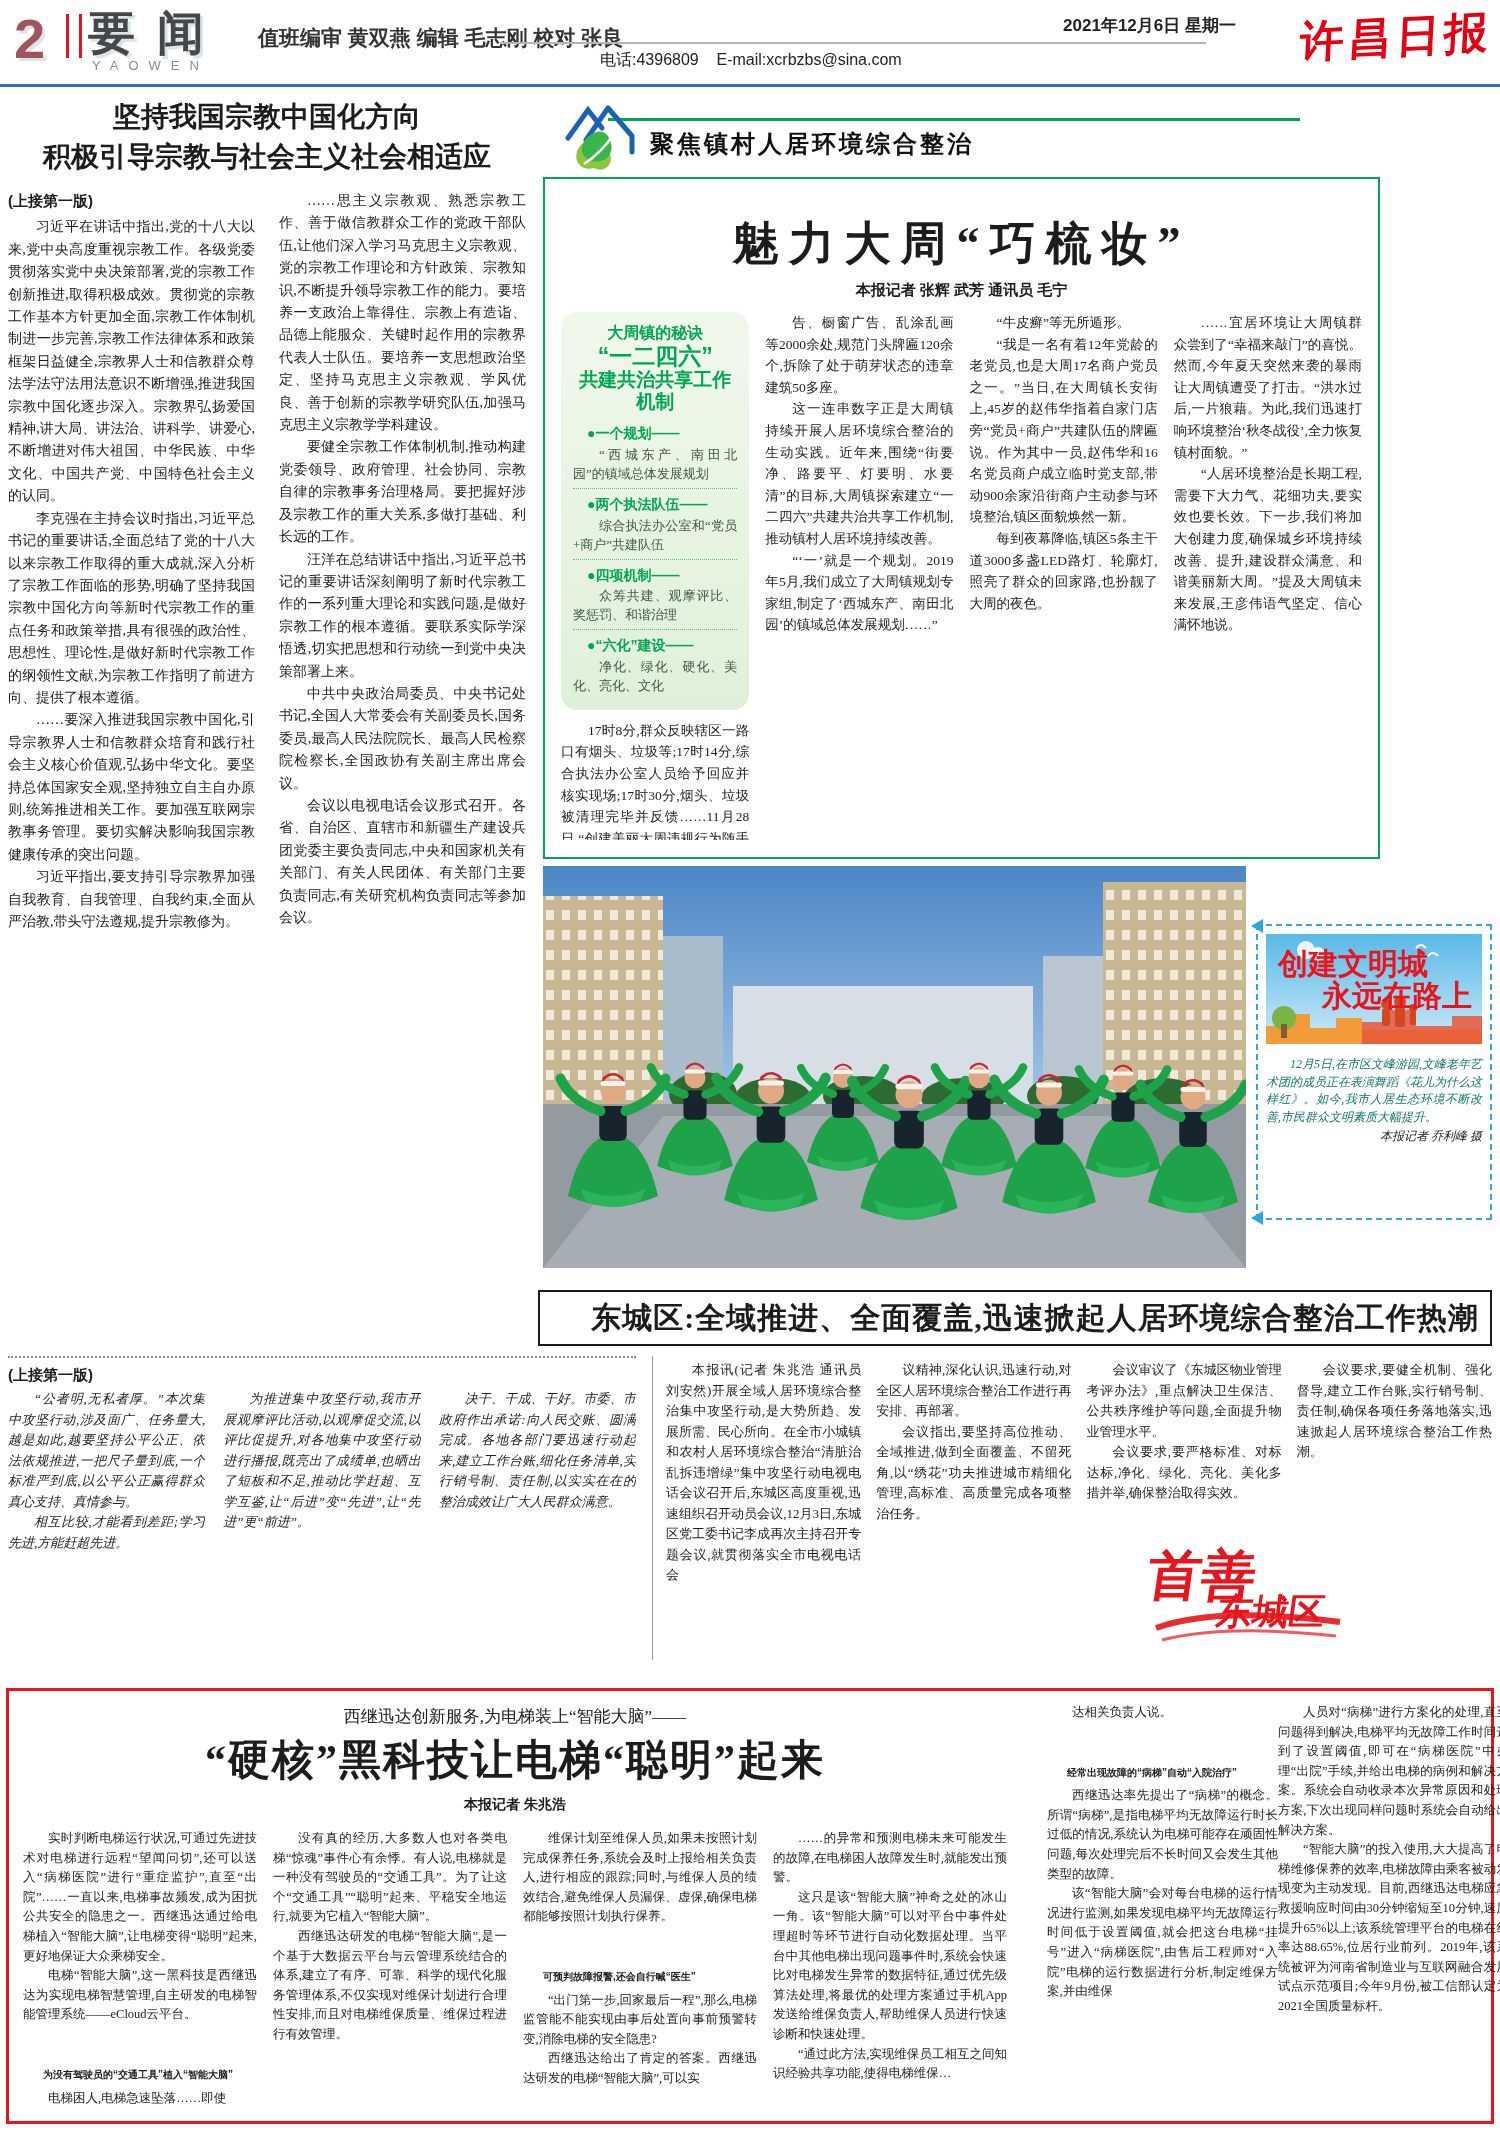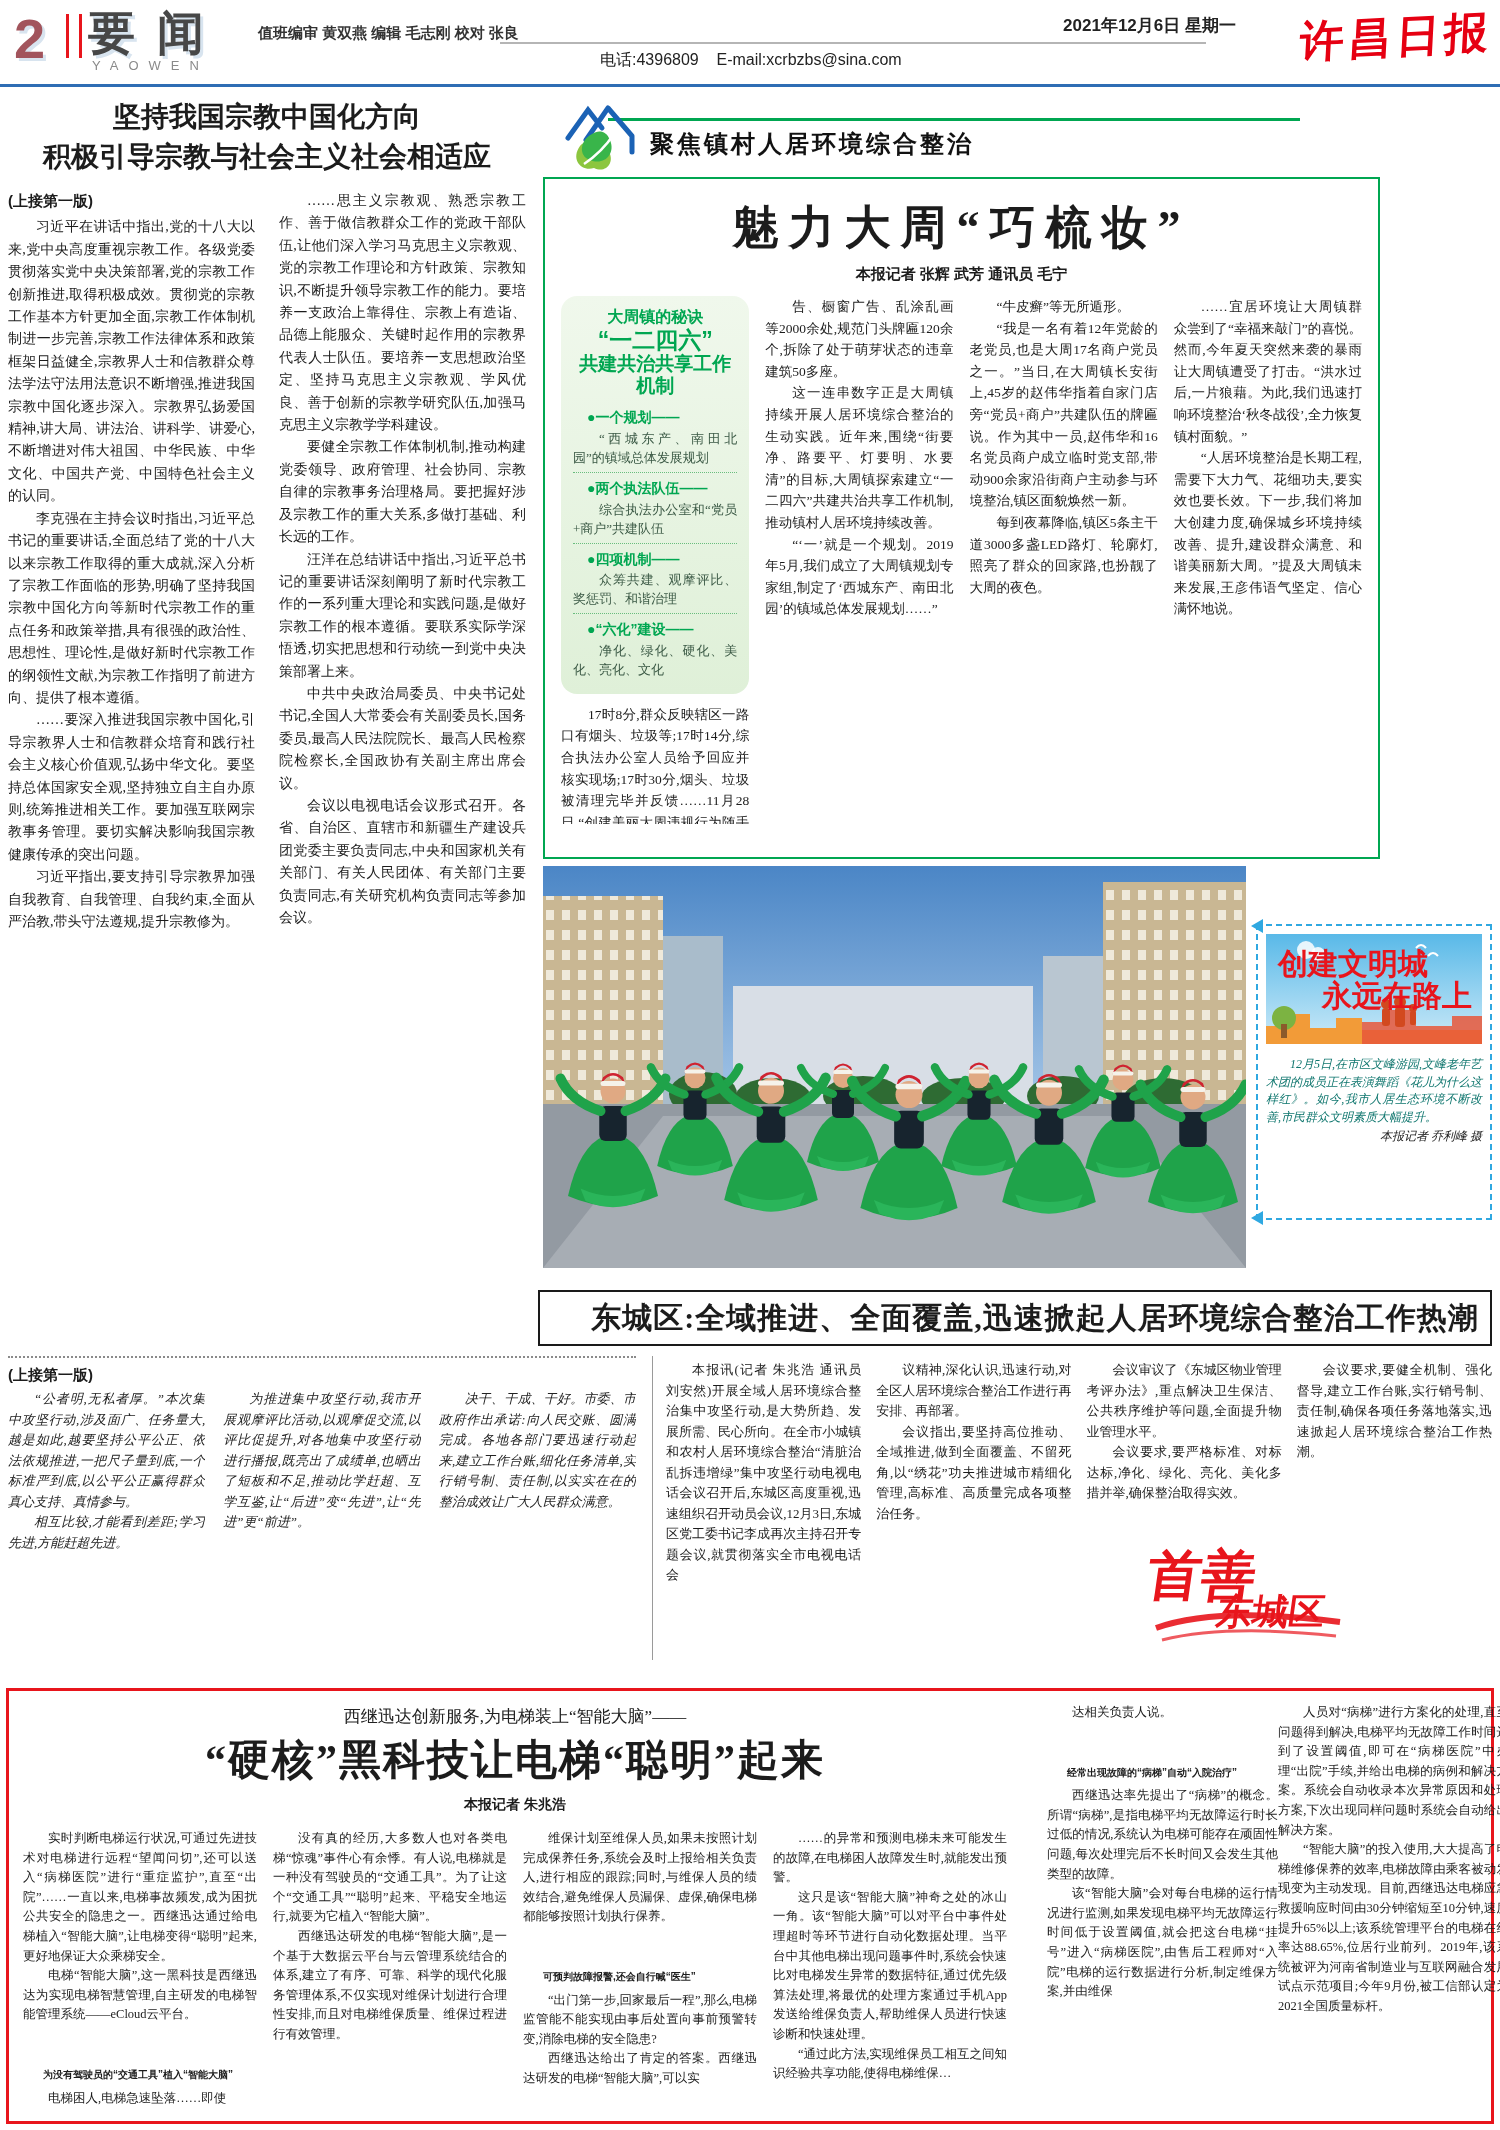--- a/index.html
+++ b/index.html
@@ -9,21 +9,21 @@
 
   
   .hdr{position:absolute;left:0;top:0;width:1500px;height:84px;}
   .pageno{position:absolute;left:14px;top:6px;font-size:56px;font-weight:bold;color:#a2545c;
           font-family:"Liberation Sans","DejaVu Sans",sans-serif;text-shadow:3px 3px 0 #d8e4ef;}
   .redbars{position:absolute;left:66px;top:14px;width:10px;height:44px;
            border-left:3px solid #e8151c;border-right:3px solid #e8151c;}
   .secname{position:absolute;left:88px;top:2px;font-size:47px;font-weight:bold;color:#474747;
            letter-spacing:22px;text-shadow:3px 3px 0 #d8e4ef;}
   .secpy{position:absolute;left:92px;top:58px;font-size:13px;color:#8a8a8a;letter-spacing:10px;}
-  .staff{position:absolute;left:258px;top:24px;font-size:15px;font-weight:bold;color:#333;}
+  .staff{position:absolute;left:258px;top:24px;font-size:21px;font-weight:bold;color:#333;}
   .hdr-rule{position:absolute;left:500px;top:42px;width:706px;height:2px;background:#b5b5b5;}
   .hdr-date{position:absolute;left:796px;top:14px;width:440px;text-align:right;font-size:17px;font-weight:bold;color:#222;}
   .hdr-contact{position:absolute;left:600px;top:50px;width:600px;text-align:left;font-size:16px;color:#222;}
   .masthead{position:absolute;right:8px;top:8px;font-size:44px;font-weight:bold;color:#e60012;
             transform:rotate(-3deg) skewX(-6deg);letter-spacing:4px;}
   .bluerule{position:absolute;left:0;top:84px;width:1500px;height:3px;background:#2e6db4;}
 
   
   .para{margin:0;text-indent:2em;text-align:justify;}
   .subhead{font-family:"Liberation Sans","DejaVu Sans",sans-serif;font-weight:bold;
@@ -43,21 +43,21 @@
   .com-col{flex:1;font-size:13px;line-height:20.5px;font-style:italic;color:#222;overflow:hidden;}
   .dotted-sep{border-top:2px dotted #8a8a8a;margin-bottom:8px;width:100%;}
 
   
   .badge{position:absolute;left:560px;top:92px;width:930px;height:84px;}
   .badge-line-top{position:absolute;left:48px;top:26px;width:692px;height:3px;background:#00a651;}
   .badge-icon{position:absolute;left:2px;top:2px;}
   .badge-title{position:absolute;left:90px;top:36px;font-size:24px;font-weight:bold;color:#111;
                font-family:"Liberation Sans","DejaVu Sans",sans-serif;letter-spacing:3px;}
   .dazhou-box{position:absolute;left:543px;top:177px;width:837px;height:682px;border:2px solid #00a651;
-              box-sizing:border-box;padding:10px 16px;}
+              box-sizing:border-box;padding:26px 16px;}
   .dz-title{font-size:46px;font-weight:bold;text-align:center;letter-spacing:10px;margin:8px 0 6px;}
   .dz-byline{font-size:15px;font-weight:bold;text-align:center;font-family:"Liberation Sans","DejaVu Sans",sans-serif;margin-bottom:12px;}
   .dz-cols{display:flex;gap:16px;height:528px;overflow:hidden;}
   .dz-col{flex:1;font-size:13.5px;line-height:21.6px;overflow:hidden;}
   .panel{background:linear-gradient(180deg,#f0f8ec,#dff0d8);border-radius:16px;padding:10px 12px;margin-bottom:10px;}
   .panel-t1{color:#00a651;font-weight:bold;font-size:16px;text-align:center;font-family:"Liberation Sans","DejaVu Sans",sans-serif;}
   .panel-t2{color:#00a651;font-weight:bold;font-size:23px;text-align:center;font-family:"Liberation Sans","DejaVu Sans",sans-serif;margin:2px 0;}
   .panel-t3{color:#00a651;font-weight:bold;font-size:19px;text-align:center;font-family:"Liberation Sans","DejaVu Sans",sans-serif;margin-bottom:6px;}
   .panel-item{border-bottom:1px dotted #69bd7e;padding:5px 0;}
   .panel-item:last-child{border-bottom:none;}

